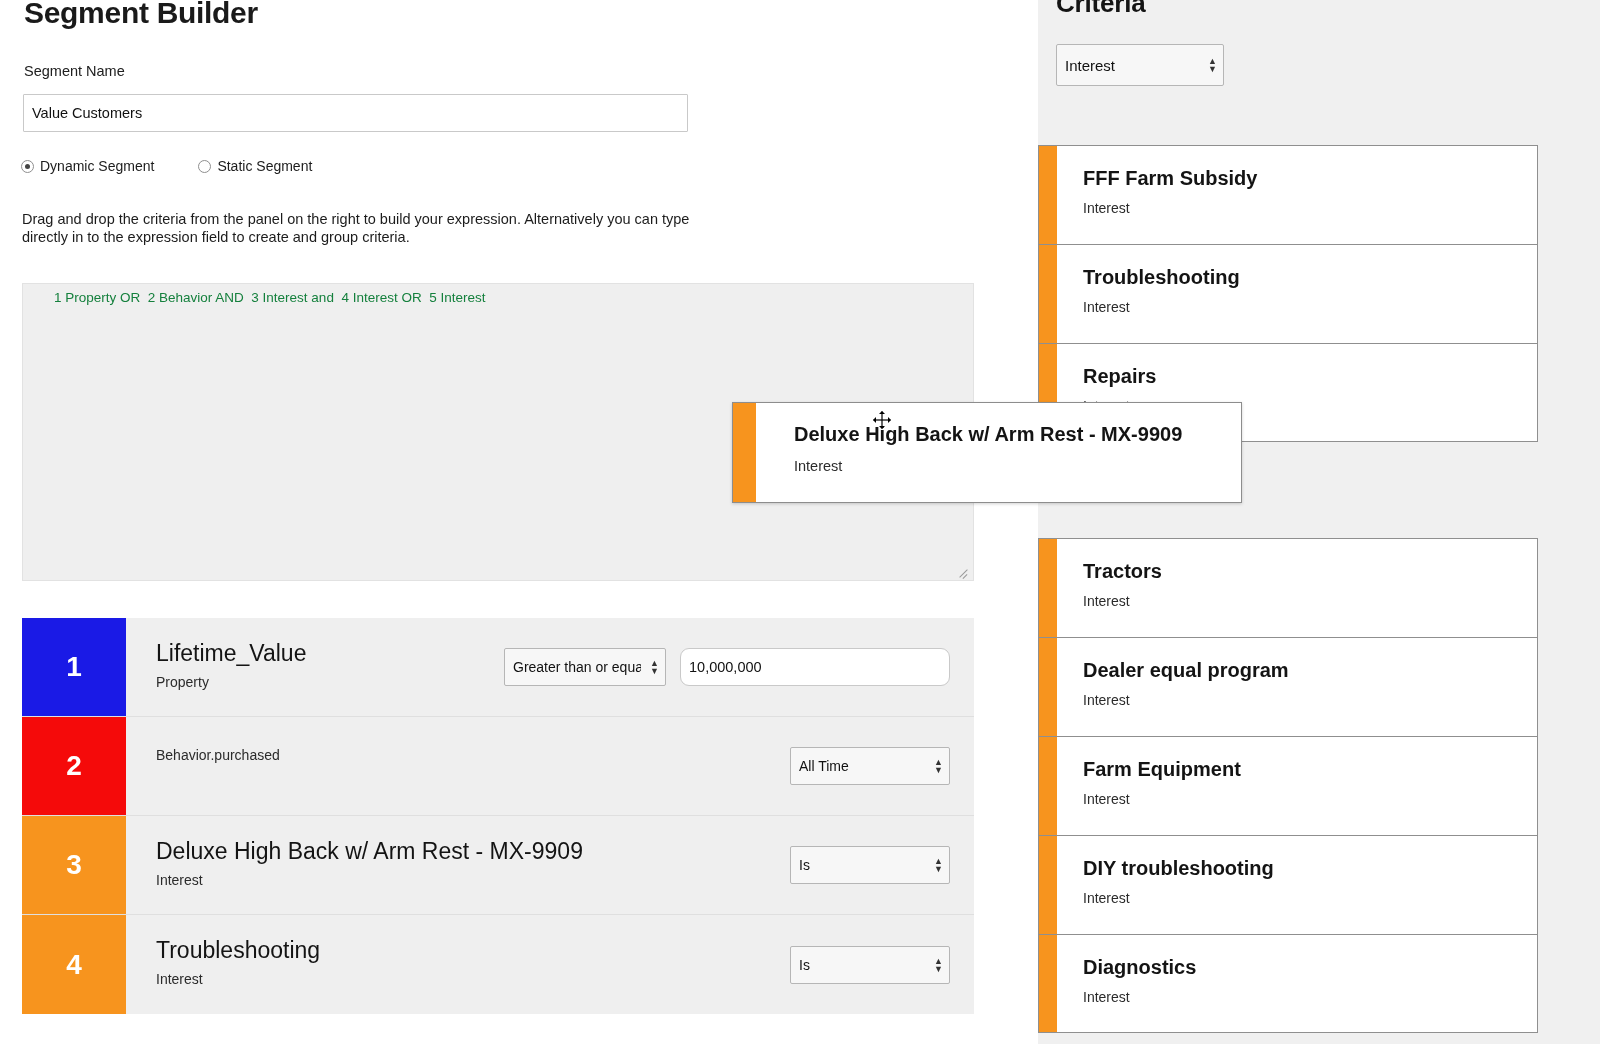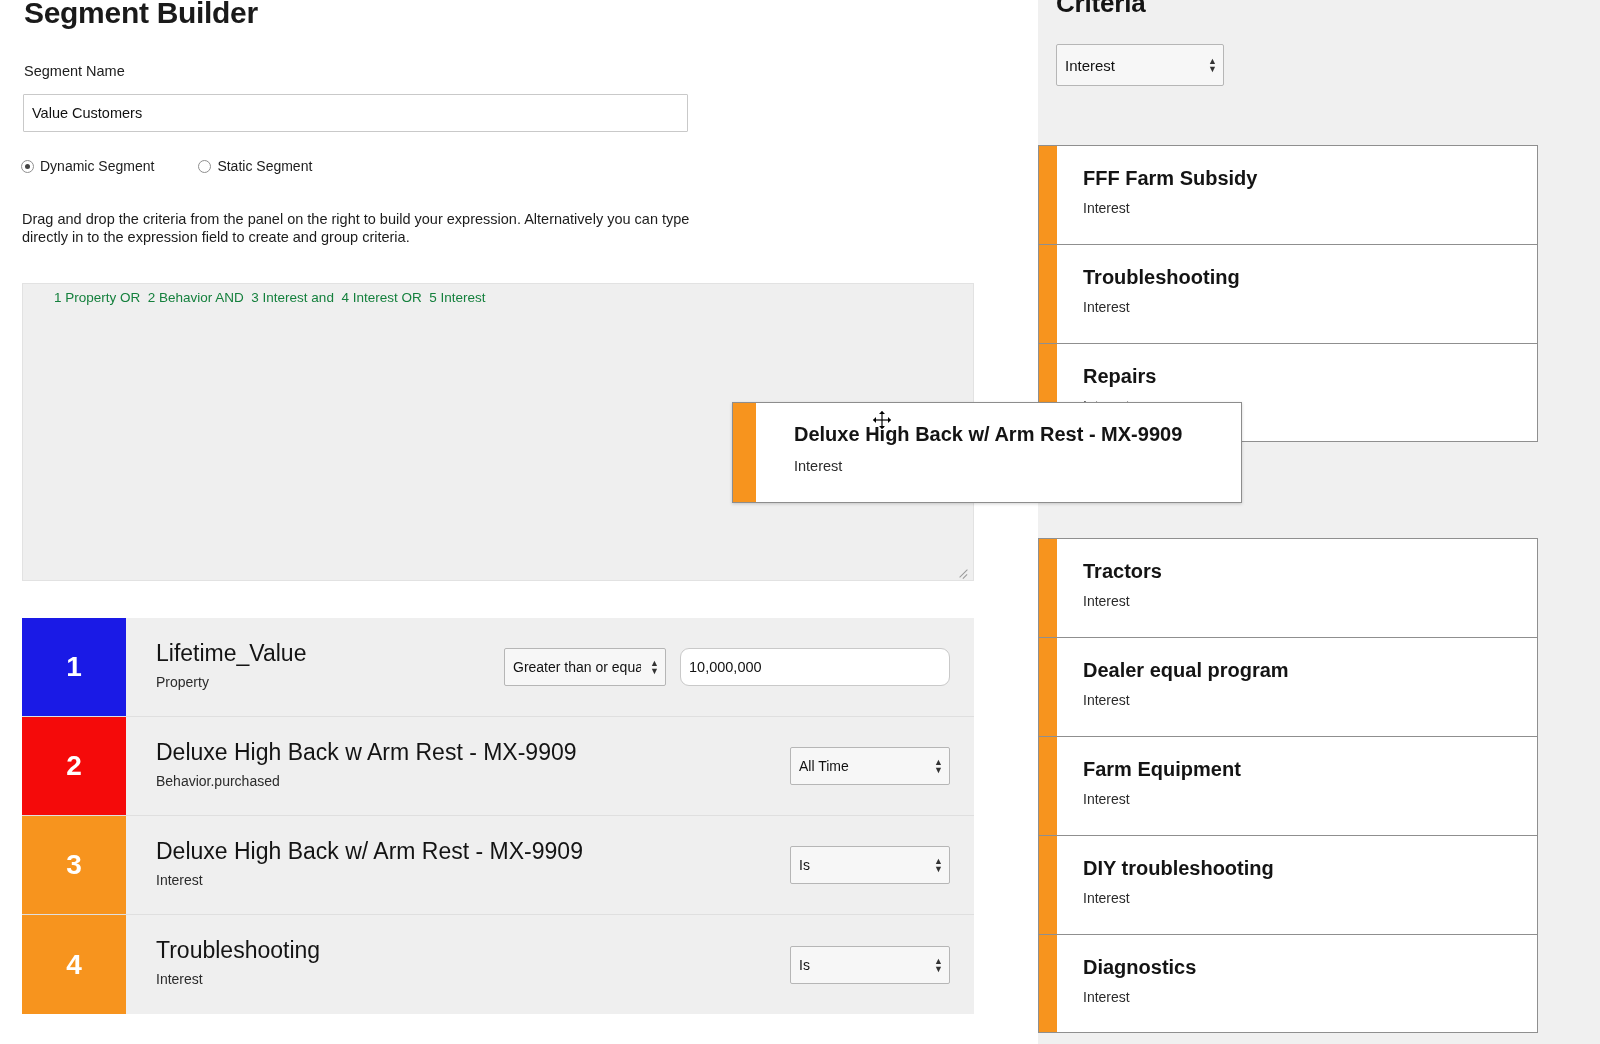--- a/index.html
+++ b/index.html
@@ -357,21 +357,20 @@
           </select>
           <span class="arrows">▲<br>▼</span>
         </span>
         <input class="val-input" type="text" value="10,000,000" style="">
       </div>
     </div>
 
     <div class="crit-row">
       <div class="crit-index" style="background:#f50a0a">2</div>
       <div class="crit-body">
-        <div class="crit-title">Deluxe High Back w Arm Rest - MX-9909</div>
         <div class="crit-sub">Behavior.purchased</div>
       </div>
       <div class="crit-controls">
         <span class="sel-wrap">
           <select class="sel sel-time">
             <option>All Time</option>
           </select>
           <span class="arrows">▲<br>▼</span>
         </span>
       </div>

